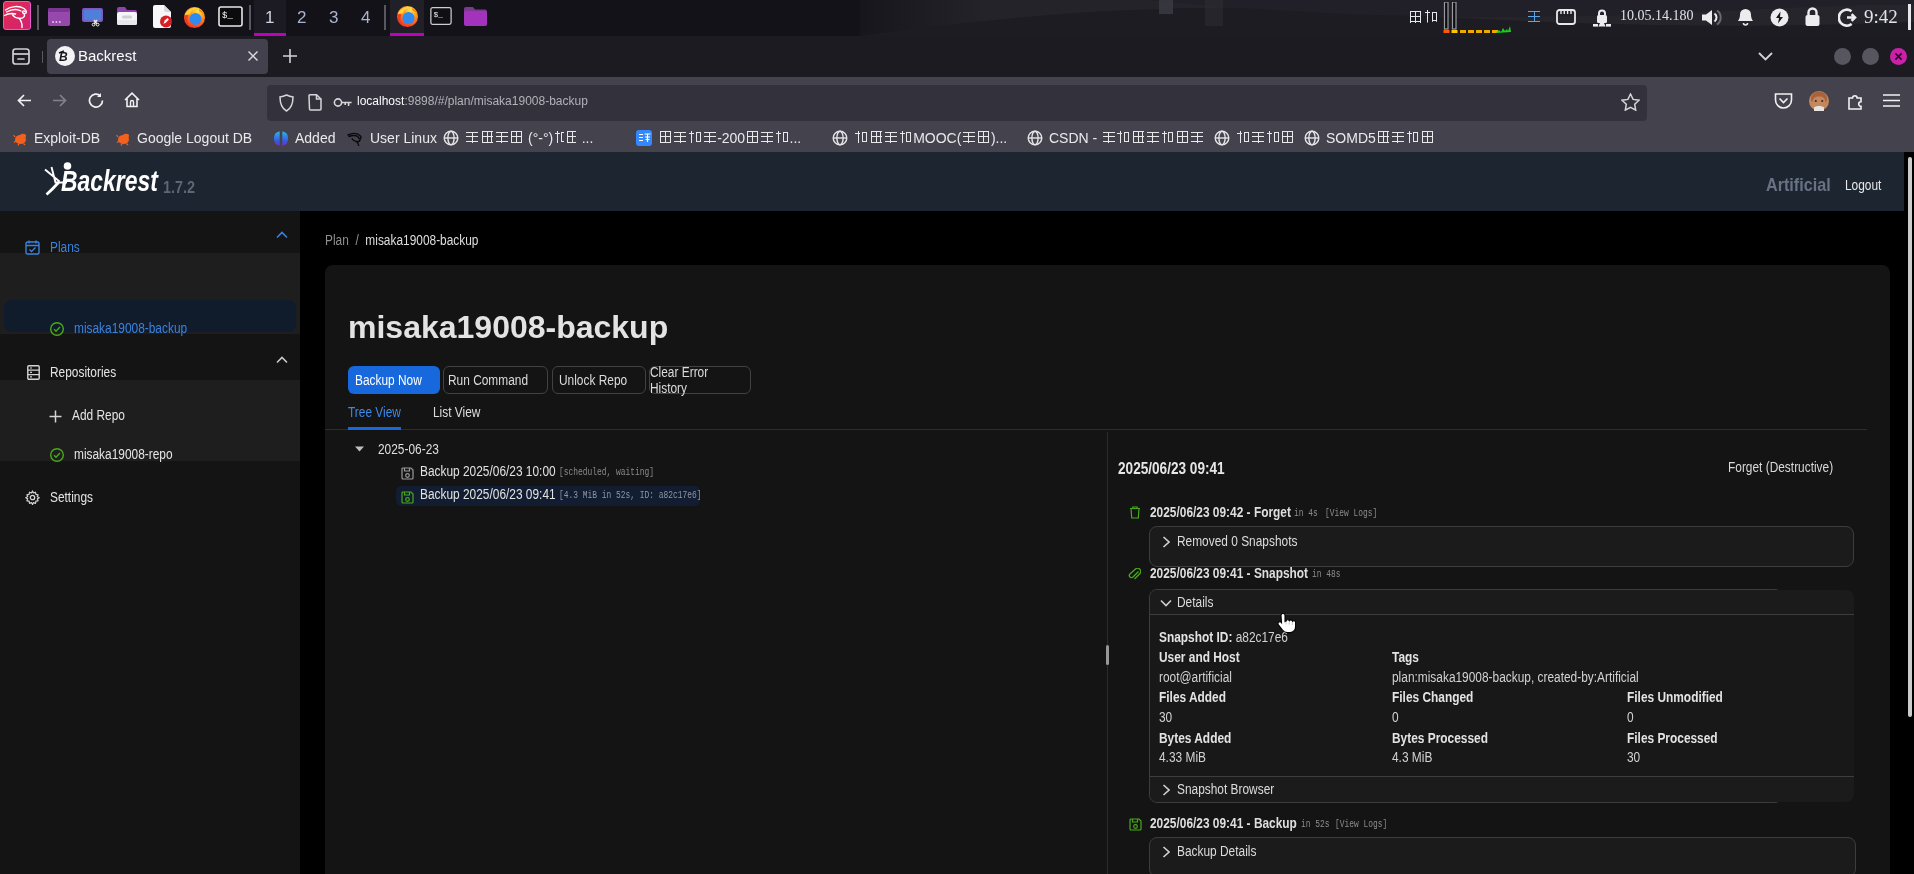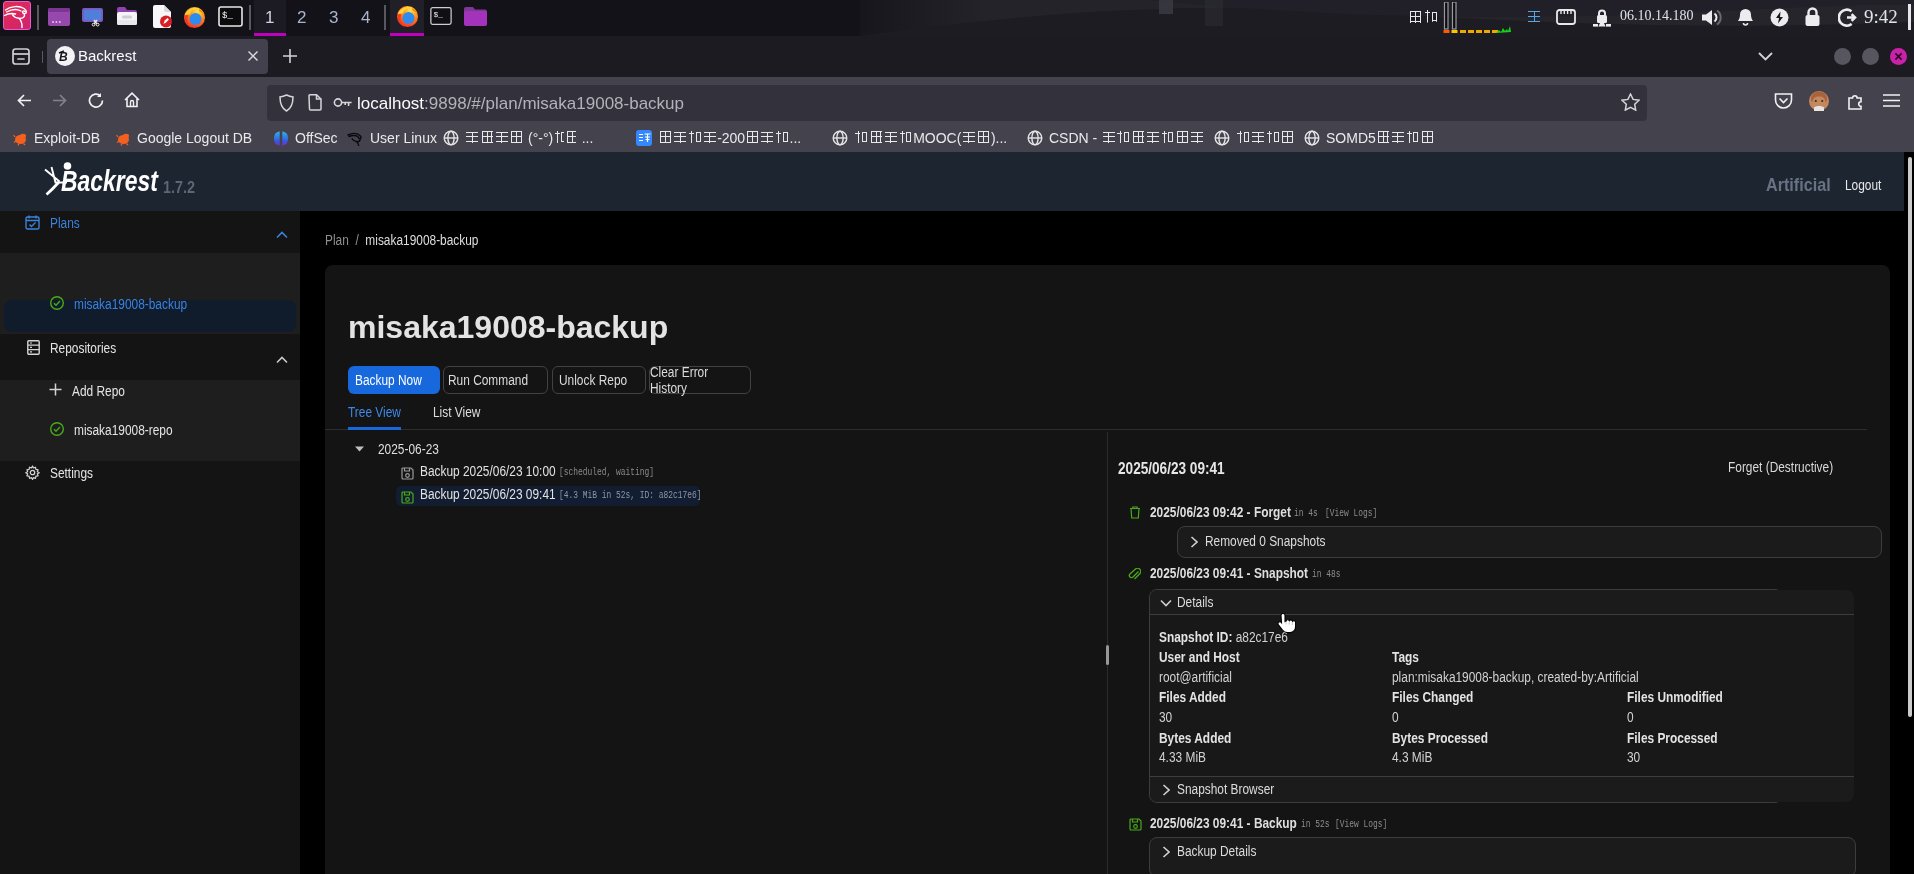--- a/index.html
+++ b/index.html
@@ -25,21 +25,21 @@
 #navbar{left:0;top:77px;width:1914px;height:47px;background:#44434d}
 #urlbar{left:267px;top:8px;width:1380px;height:36px;background:#33323c;border-radius:4px}
 #bookbar{left:0;top:124px;width:1914px;height:28px;background:#44434d}
 .bk{position:absolute;top:0;height:28px;display:flex;align-items:center;font-size:14px;color:#e9e9ec;white-space:nowrap}
 .bk svg,.bk .bi{margin-right:6px}
 
 #page{left:0;top:152px;width:1904px;height:722px;background:#000}
 #apphdr{left:0;top:0;width:1904px;height:59px;background:#1d2530}
 #sidebar{left:0;top:59px;width:300px;height:663px;background:#141414}
 .sub{left:0;width:300px;background:#1e1e1e}
-.mrow{position:absolute;left:0;width:300px;height:40px;display:flex;align-items:flex-start;font-size:14px;color:#e4e4e4}
+.mrow{position:absolute;left:0;width:300px;height:40px;display:flex;align-items:flex-end;font-size:14px;color:#e4e4e4}
 .mico{width:40px;display:flex;justify-content:flex-end}
 .mtxt{margin-left:10px}
 #card{left:325px;top:113px;width:1565px;height:609px;background:#141414;border-radius:8px 8px 0 0}
 .btn{position:absolute;height:28px;border-radius:6px;font-size:14px;color:#dcdcdc;border:1px solid #424242;display:flex;align-items:center;justify-content:center;background:#141414}
 .boxc{position:absolute;border:1px solid #3d3d3d;border-radius:8px;background:#1b1b1b}
 .chev{stroke:#cfcfcf;stroke-width:1.6;fill:none}
 .optitle{position:absolute;font-size:14px;font-weight:bold;color:#dedede;white-space:nowrap}
 .opmono{font-family:"Liberation Mono",monospace;font-size:11px;color:#8c8c8c;font-weight:normal}
 .dlabel{position:absolute;font-size:14px;font-weight:bold;color:#e3e3e3;white-space:nowrap;transform:scaleX(0.85);transform-origin:0 0}
 .dval{position:absolute;font-size:14px;color:#d2d2d2;white-space:nowrap;transform:scaleX(0.85);transform-origin:0 0}
@@ -175,21 +175,21 @@
     <path d="M5 2 v3 M8.3 2 v3 M11.6 2 v3 M15 2 v3" stroke="#e8e8ea" stroke-width="1.4"></path>
   </svg>
 
   <svg class="abs" style="left:1592px;top:9px" width="20" height="18" viewBox="0 0 20 18">
     <rect x="5" y="6" width="10" height="8" rx="1.5" fill="#ececee"></rect>
     <path d="M7 6 v-1.5 a3 3 0 0 1 6 0 V6" stroke="#ececee" stroke-width="2" fill="none"></path>
     <rect x="1" y="15" width="5" height="2.6" fill="#ececee"></rect>
     <rect x="14" y="15" width="5" height="2.6" fill="#ececee"></rect>
     <path d="M8 14 l-1.6 3.6 h7.2 L12 14 z" fill="#ececee"></path>
   </svg>
-  <div class="abs" style="left:1620px;top:8px;font-size:14px;font-family:'Liberation Serif',serif;color:#dfe3ea">06.10.14.180</div>
+  <div class="abs" style="left:1620px;top:8px;font-size:14px;font-family:'Liberation Serif',serif;color:#dfe3ea">10.05.14.180</div>
 
   <svg class="abs" style="left:1701px;top:9px" width="22" height="17" viewBox="0 0 22 17">
     <path d="M1 5.5 h4 L11 1 v15 L5 11.5 h-4 z" fill="#ececee"></path>
     <path d="M13.5 4.5 a5 5 0 0 1 0 8" stroke="#ececee" stroke-width="2" fill="none"></path>
     <path d="M16 1.5 a8.5 8.5 0 0 1 0 14" stroke="#6a6a70" stroke-width="2" fill="none"></path>
   </svg>
 
   <svg class="abs" style="left:1737px;top:8px" width="17" height="19" viewBox="0 0 17 19">
     <path d="M8.5 1 a5.5 5.5 0 0 1 5.5 5.5 c0 4 1.5 5.5 2 6.5 h-15 c0.5 -1 2 -2.5 2 -6.5 A5.5 5.5 0 0 1 8.5 1 z" fill="#ececee"></path>
     <path d="M6.5 15 a2 2 0 0 0 4 0" stroke="#ececee" stroke-width="1.6" fill="none"></path>
@@ -269,21 +269,21 @@
         <path d="M7.5 1 C 10 2.2, 12.5 2.8, 14 3 C 14 10, 12 14.5, 7.5 17 C 3 14.5, 1 10, 1 3 C 2.5 2.8, 5 2.2, 7.5 1 z" fill="none" stroke="#d5d5da" stroke-width="1.5"></path>
       </svg>
     <svg class="abs" style="left:41px;top:9px" width="14" height="17" viewBox="0 0 14 17">
         <path d="M1 1.8 a1 1 0 0 1 1-1 h6.5 L13 5 v10 a1 1 0 0 1 -1 1 h-9.5 a1 1 0 0 1 -1-1 z" fill="none" stroke="#d5d5da" stroke-width="1.5"></path>
         <path d="M8.5 1 v4 h4.5" fill="none" stroke="#d5d5da" stroke-width="1.5"></path>
       </svg>
     <svg class="abs" style="left:66px;top:12px" width="20" height="11" viewBox="0 0 20 11">
         <circle cx="5" cy="5.5" r="3.6" fill="none" stroke="#d5d5da" stroke-width="1.6"></circle>
         <path d="M8.6 5.5 h10 m-3 0 v3.4 m-3.4 -3.4 v2.4" stroke="#d5d5da" stroke-width="1.6" fill="none"></path>
       </svg>
-    <div class="abs" style="left:90px;top:9px;font-size:17px;color:#fbfbfe">localhost<span style="color:#b2b2ba">:9898/#/plan/misaka19008-backup</span></div>
+    <div class="abs" style="left:90px;top:9px;font-size:12px;color:#fbfbfe">localhost<span style="color:#b2b2ba">:9898/#/plan/misaka19008-backup</span></div>
     <svg class="abs" style="left:1354px;top:8px" width="19" height="18" viewBox="0 0 19 18">
         <path d="M9.5 1 l2.6 5.4 5.9 0.8 -4.3 4.1 1 5.8 -5.2 -2.8 -5.2 2.8 1 -5.8 L1 7.2 l5.9 -0.8 z" fill="none" stroke="#d5d5da" stroke-width="1.5"></path>
       </svg>
   </div>
 
   <svg class="abs" style="left:1774px;top:15px" width="19" height="18" viewBox="0 0 19 18">
       <path d="M1.5 2 h16 v6 a8 8 0 0 1 -16 0 z" fill="none" stroke="#f1f1f3" stroke-width="1.6"></path>
       <path d="M5.5 6.5 l4 4 4 -4" stroke="#f1f1f3" stroke-width="1.6" fill="none"></path>
     </svg>
   <svg class="abs" style="left:1809px;top:14px" width="20" height="20" viewBox="0 0 20 20">
@@ -323,21 +323,21 @@
         <defs>
           <linearGradient id="osg" x1="0" y1="0" x2="0" y2="1">
             <stop offset="0" stop-color="#2ab6e8"></stop>
             <stop offset="0.7" stop-color="#3a55e0"></stop>
             <stop offset="1" stop-color="#7a2fd8"></stop>
           </linearGradient>
         </defs>
         <path d="M6.7 0.5 C 3 0.8, 1 3.5, 1 7.5 C 1 11.5, 3 14.2, 6.7 14.5 z" fill="url(#osg)"></path>
         <path d="M9.3 0.5 C 13 0.8, 15 3.5, 15 7.5 C 15 11.5, 13 14.2, 9.3 14.5 z" fill="url(#osg)"></path>
       </svg>
-    <span>OffSec</span>
+    <span>Added</span>
   </div>
   <div class="bk" style="left:347px">
     <svg width="17" height="16" viewBox="0 0 17 16">
         <path d="M1 5 C 5 3, 10 3, 13 5.5 C 14.5 6.8, 14.3 8.2, 13 8.5 C 12 8.7, 11.2 8, 11.5 7.2 M12.8 8.6 C 13.8 10.3, 12 12, 9.5 11.5 M9.5 11.5 C 10.8 12.8, 11.8 14.5, 11.6 16 M9.5 11.5 C 7.5 11.3, 6 10, 5.2 8.8 M2 6.5 C 6 5, 9 5.3, 11 6.8" stroke="#0a0a0c" stroke-width="1.4" fill="none" stroke-linecap="round"></path>
       </svg>
     <span>User Linux</span>
   </div>
   <div class="bk" style="left:443px">
     <svg width="16" height="16" viewBox="0 0 16 16">
         <circle cx="8" cy="8" r="6.8" fill="none" stroke="#e4e4e7" stroke-width="1.4"></circle>
@@ -526,21 +526,21 @@
 
     <div class="abs sx" style="left:793px;top:195px;font-size:16px;font-weight:bold;color:#e6e6e6">2025/06/23 09:41</div>
     <div class="abs sx" style="left:1403px;top:194px;font-size:14px;color:#d9d9d9">Forget (Destructive)</div>
 
     <svg class="abs" style="left:804px;top:241px" width="12" height="13" viewBox="0 0 12 13">
         <path d="M1 2.5 h10 M3.8 2.5 V1 h4.4 V2.5 M2 2.5 l0.7 9.5 h6.6 L10 2.5" fill="none" stroke="#49aa19" stroke-width="1.2"></path>
       </svg>
     <div class="optitle sx" style="left:825px;top:239px">2025/06/23 09:42 - Forget</div>
     <div class="abs opmono" style="left:969px;top:242px;transform:scaleX(0.72);transform-origin:0 0">in 4s</div>
     <div class="abs opmono" style="left:1000px;top:242px;transform:scaleX(0.72);transform-origin:0 0">[View Logs]</div>
-    <div class="boxc" style="left:852px;top:261px;width:705px;height:32px">
+    <div class="boxc" style="left:824px;top:261px;width:705px;height:41px">
       <svg class="abs" style="left:12px;top:9px" width="8" height="12" viewBox="0 0 8 12">
           <path d="M1.5 1 L7 6 L1.5 11" class="chev"></path>
         </svg>
       <div class="abs sx" style="left:27px;top:6px;font-size:14px;color:#dcdcdc">Removed 0 Snapshots</div>
     </div>
 
     <svg class="abs" style="left:803px;top:303px" width="13" height="14" viewBox="0 0 13 14">
         <path d="M10.5 3.5 L5 9 a2 2 0 0 1 -3 -3 L7.5 1 a3.2 3.2 0 0 1 4.5 4.5 L6.5 11" fill="none" stroke="#49aa19" stroke-width="1.3"></path>
       </svg>
     <div class="optitle sx" style="left:825px;top:300px">2025/06/23 09:41 - Snapshot</div>

